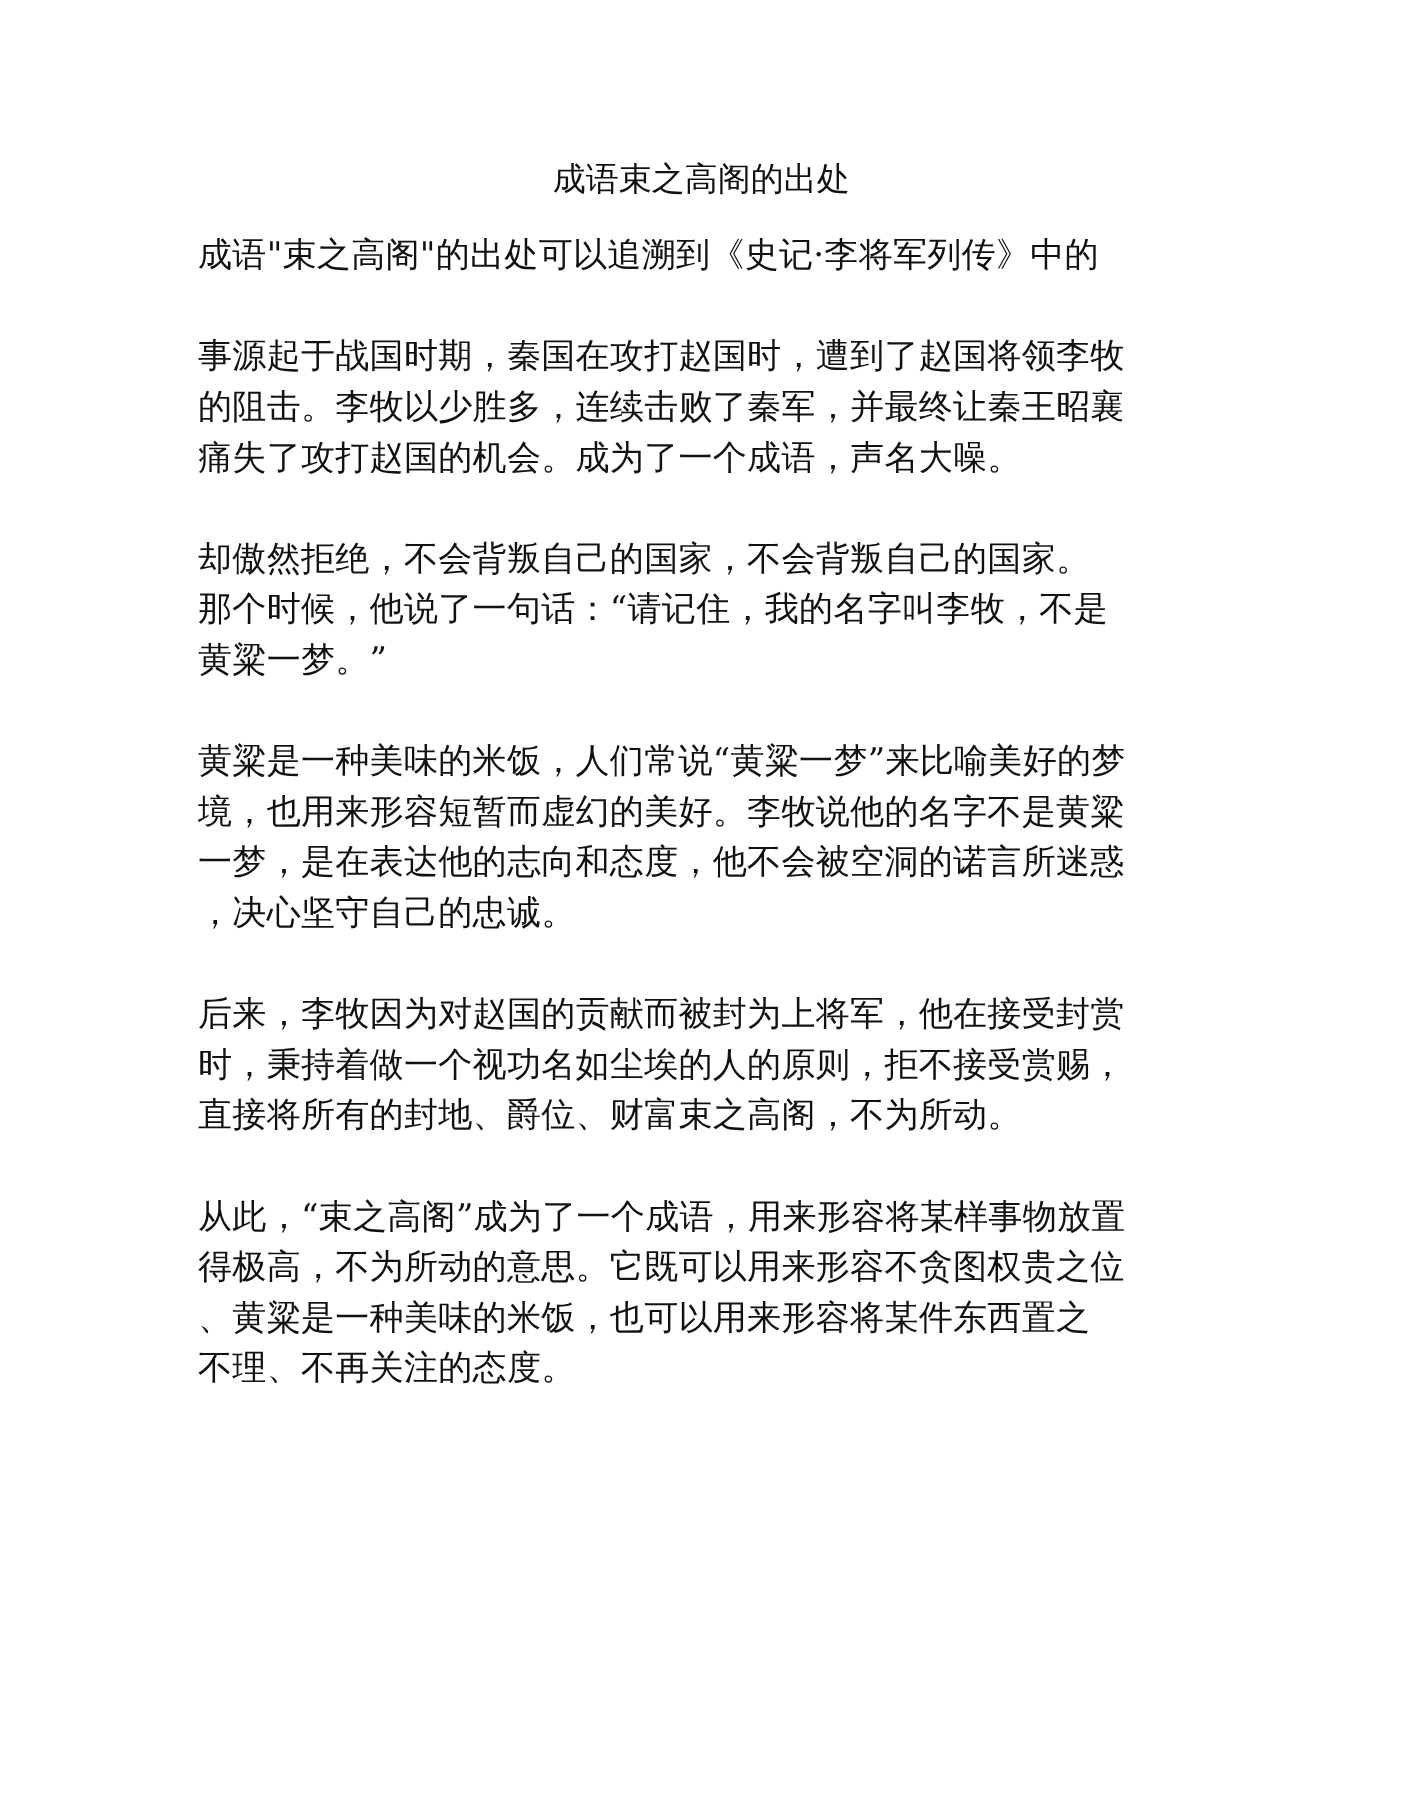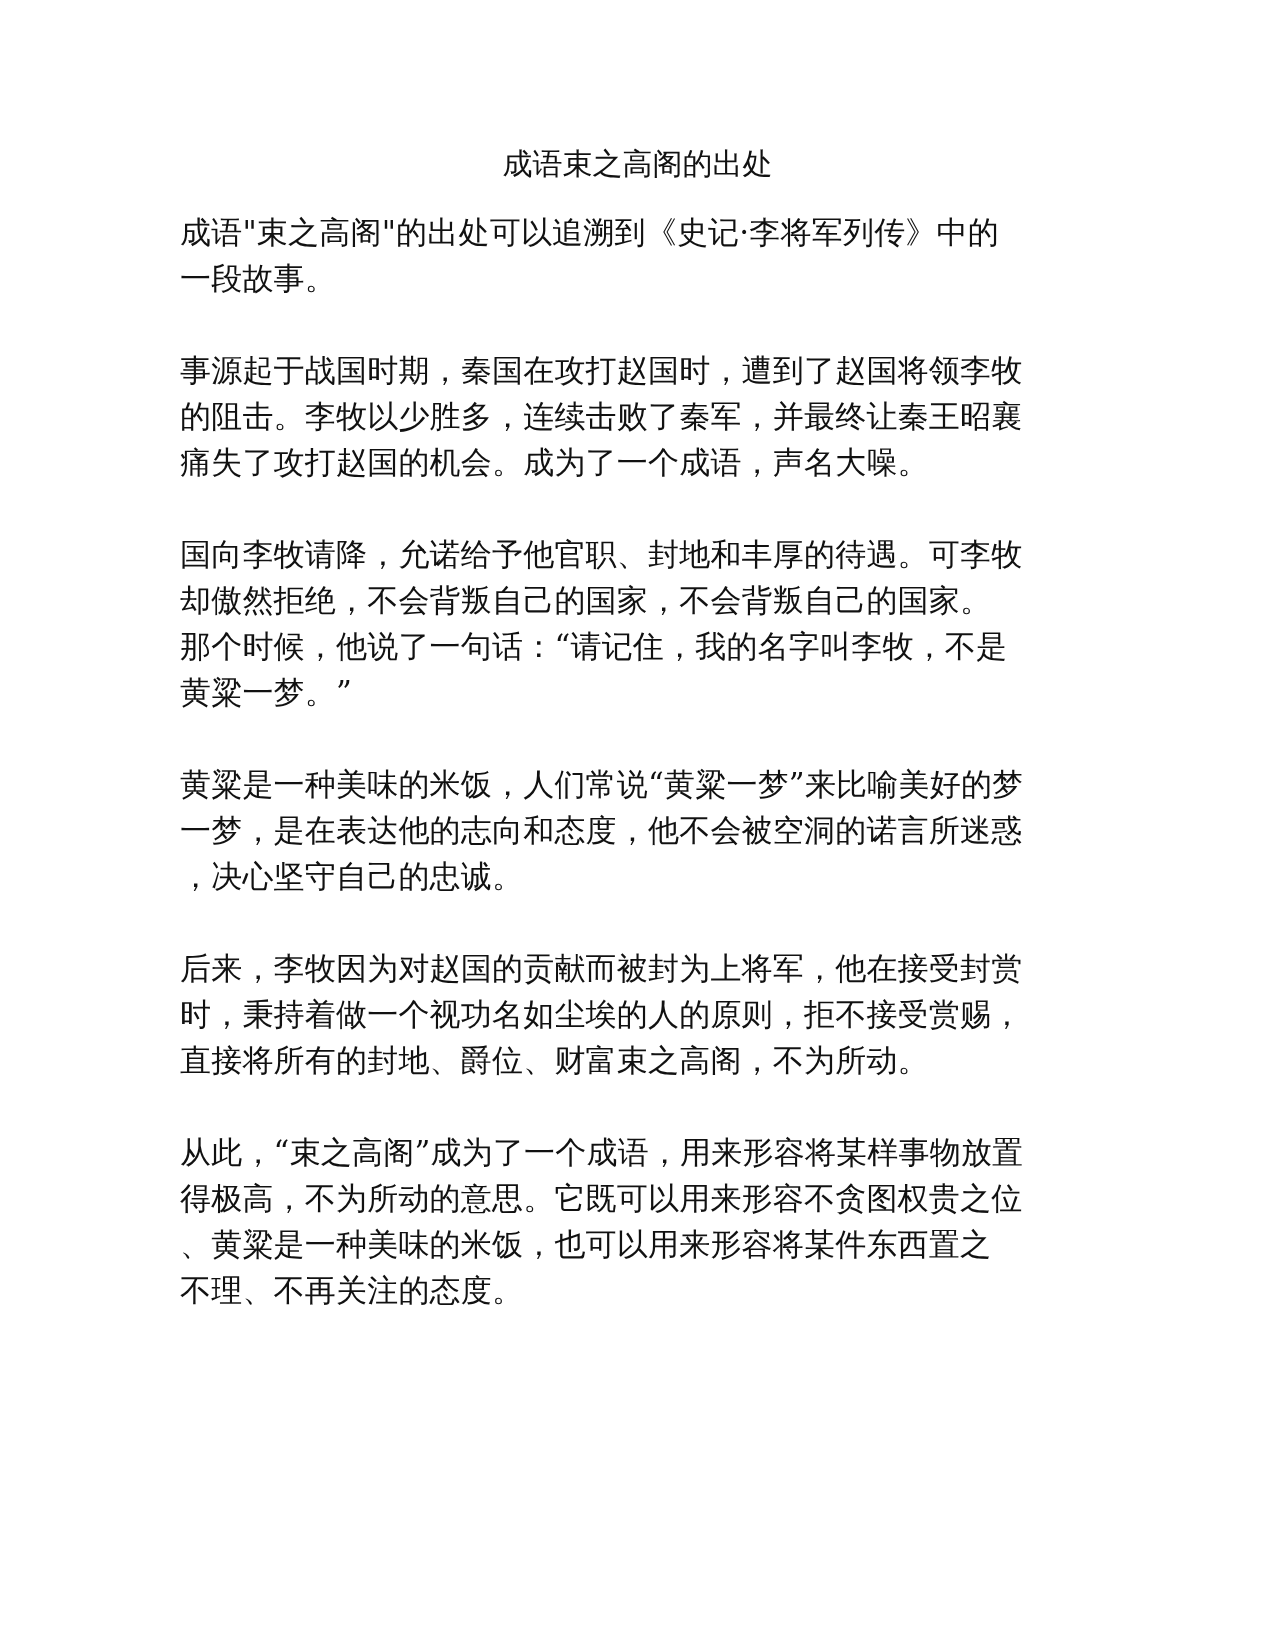--- a/index.html
+++ b/index.html
@@ -55,38 +55,37 @@
   </style>
 </head>
 <body>
 
 <div class="page">
   <div class="title">成语束之高阁的出处</div>
 
   <div class="body">
     <div class="para">
       <span class="line">成语"束之高阁"的出处可以追溯到《史记·李将军列传》中的</span>
-      <span class="line">一段故事。</span>
     </div>
 
     <div class="para">
       <span class="line">事源起于战国时期，秦国在攻打赵国时，遭到了赵国将领李牧</span>
       <span class="line">的阻击。李牧以少胜多，连续击败了秦军，并最终让秦王昭襄</span>
       <span class="line">痛失了攻打赵国的机会。成为了一个成语，声名大噪。</span>
     </div>
 
     <div class="para">
-      <span class="line">国向李牧请降，允诺给予他官职、封地和丰厚的待遇。可李牧</span>
       <span class="line">却傲然拒绝，不会背叛自己的国家，不会背叛自己的国家。</span>
       <span class="line">那个时候，他说了一句话：“请记住，我的名字叫李牧，不是</span>
       <span class="line">黄粱一梦。”</span>
     </div>
 
     <div class="para">
       <span class="line">黄粱是一种美味的米饭，人们常说“黄粱一梦”来比喻美好的梦</span>
+      <span class="line">境，也用来形容短暂而虚幻的美好。李牧说他的名字不是黄粱</span>
       <span class="line">一梦，是在表达他的志向和态度，他不会被空洞的诺言所迷惑</span>
       <span class="line">，决心坚守自己的忠诚。</span>
     </div>
 
     <div class="para">
       <span class="line">后来，李牧因为对赵国的贡献而被封为上将军，他在接受封赏</span>
       <span class="line">时，秉持着做一个视功名如尘埃的人的原则，拒不接受赏赐，</span>
       <span class="line">直接将所有的封地、爵位、财富束之高阁，不为所动。</span>
     </div>
 

